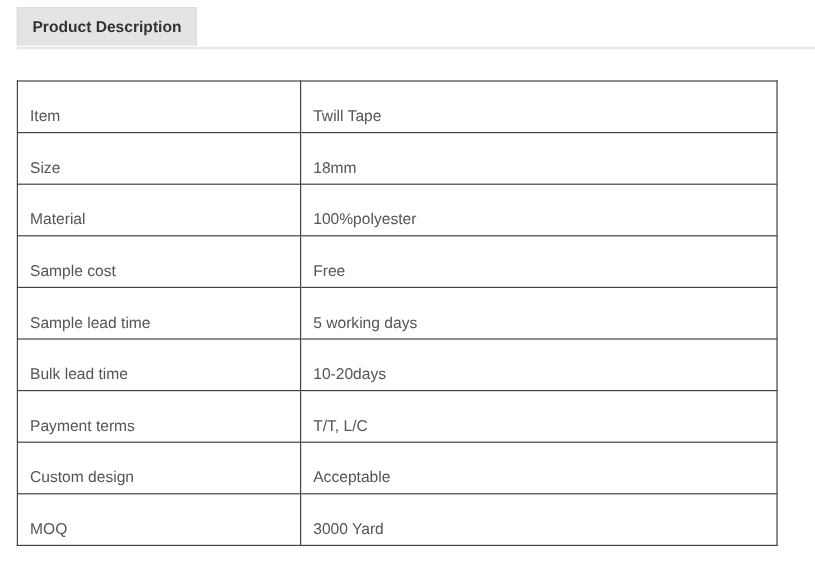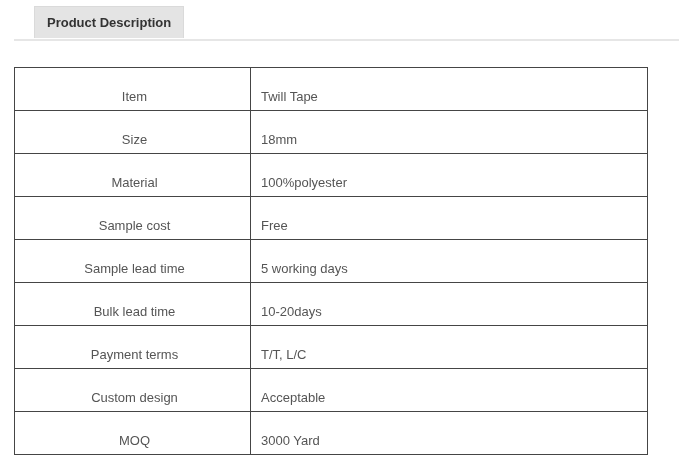--- a/index.html
+++ b/index.html
@@ -19,21 +19,21 @@
   .tabbar {
     position: absolute;
     left: 14px;
     top: 6px;
     right: 0;
     height: 33px;
     border-bottom: 2px solid #e6e6e6;
   }
   .tab {
     display: inline-block;
-    margin-left: 20px;
+    margin-left: 0;
     height: 31px;
     line-height: 31px;
     padding: 0 12px;
     background: #e4e4e4;
     border: 1px solid #dadada;
     border-bottom: none;
     font-size: 13px;
     font-weight: bold;
     color: #333333;
     cursor: pointer;
@@ -51,21 +51,21 @@
     border: 1px solid #454545;
     height: 36px;
     vertical-align: bottom;
     padding: 0 6px 6px 10px;
     font-size: 13px;
     color: #555555;
     background: #ffffff;
     overflow: hidden;
     white-space: nowrap;
   }
-  table.spec td.label-col { width: 219px; text-align: center; }
+  table.spec td.label-col { width: 219px; }
   table.spec td.value-col { }
 </style>
 </head>
 <body>
 
 <div class="page">
 
   <div class="tabbar">
     <div class="tab">Product Description</div>
   </div>

